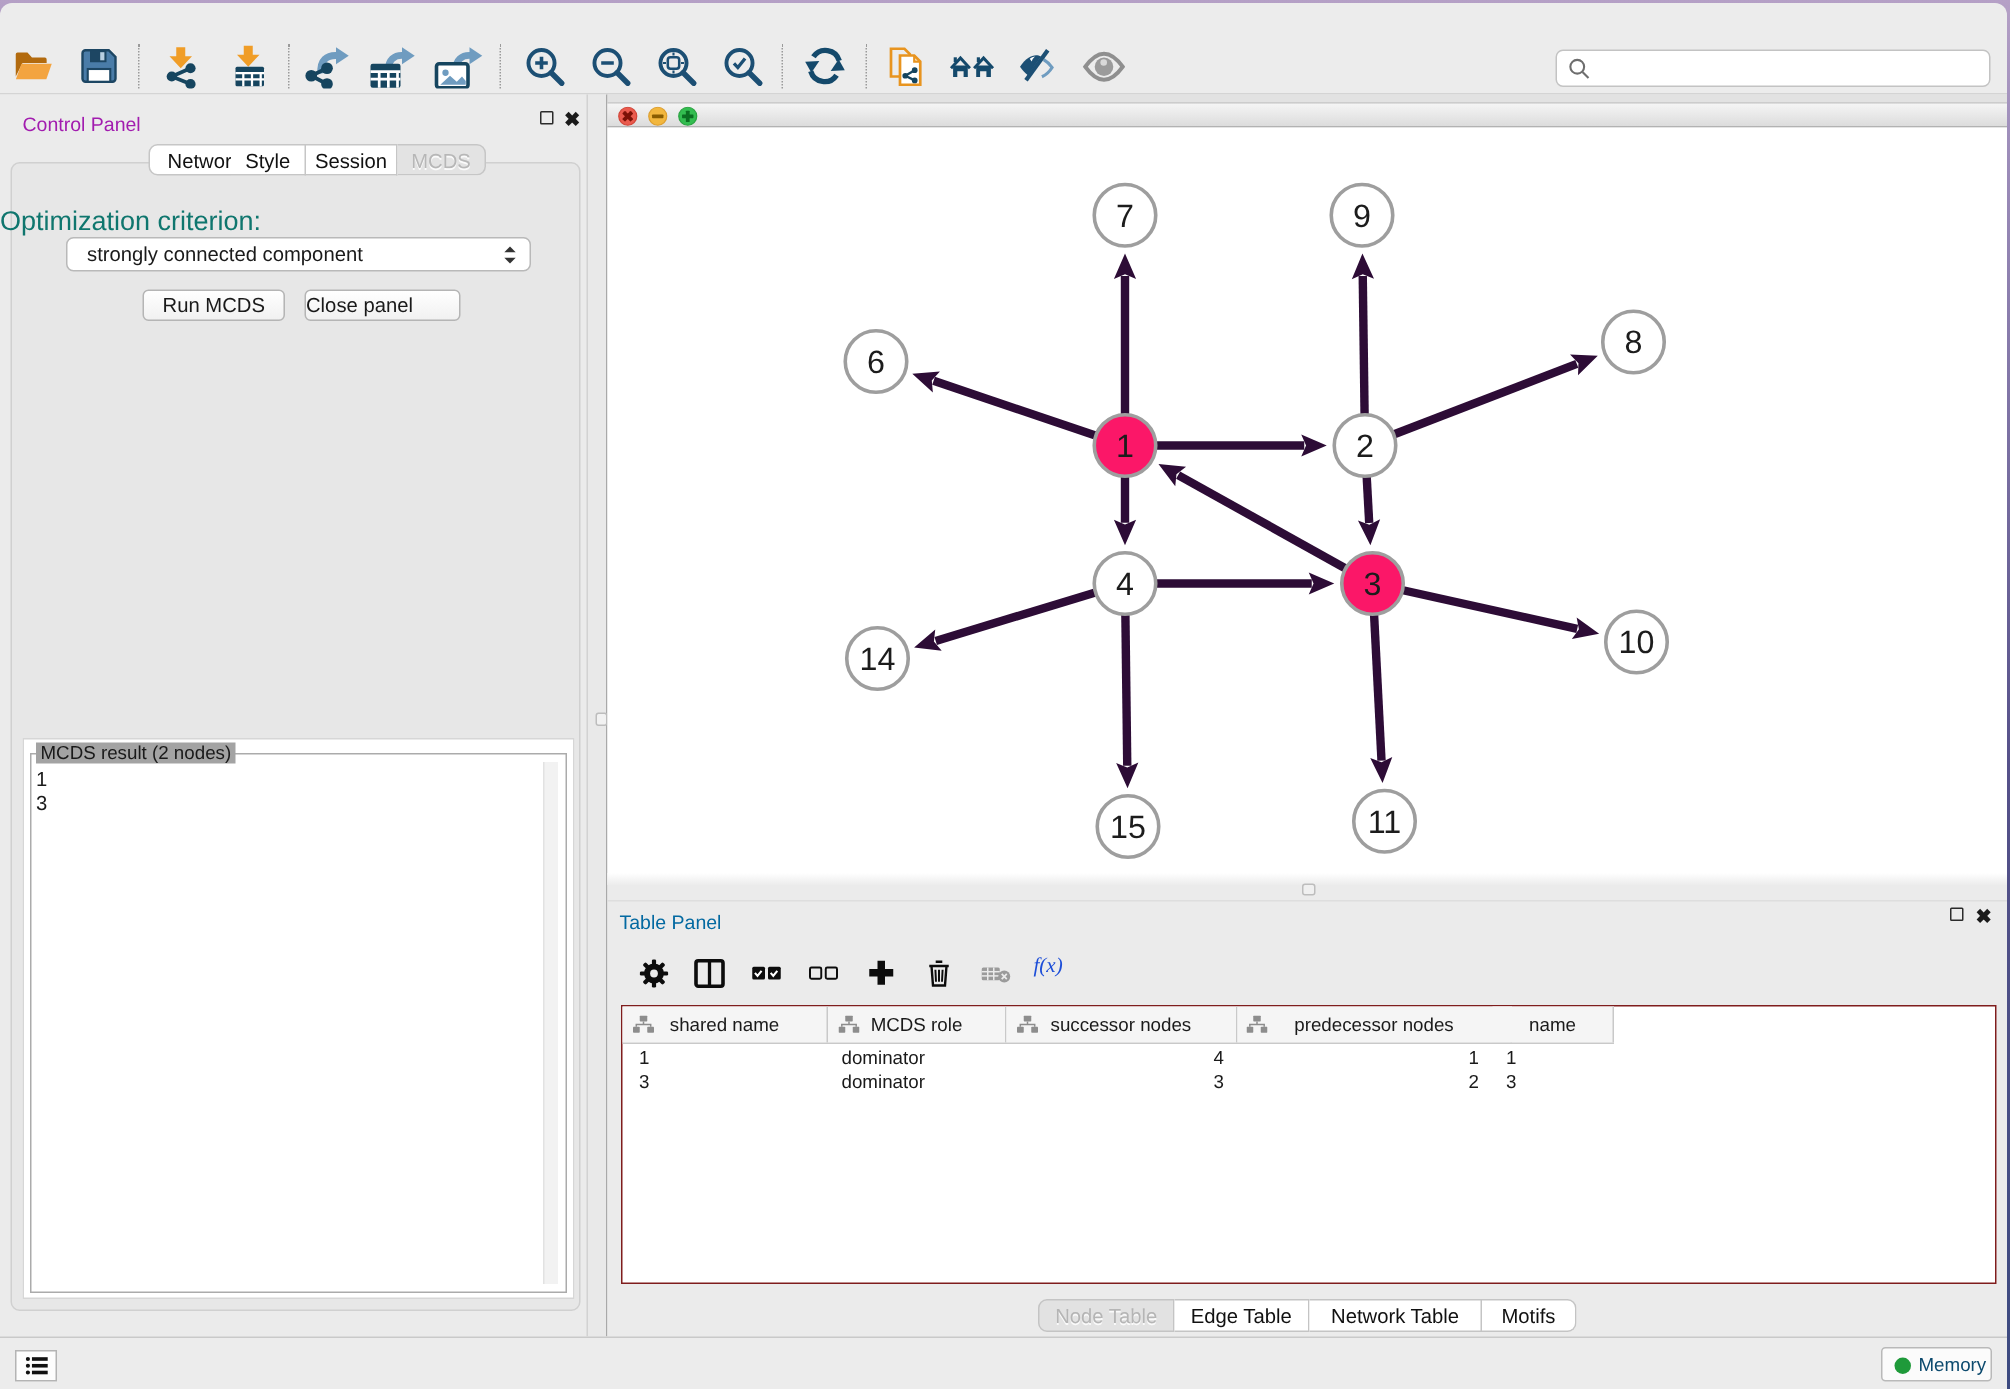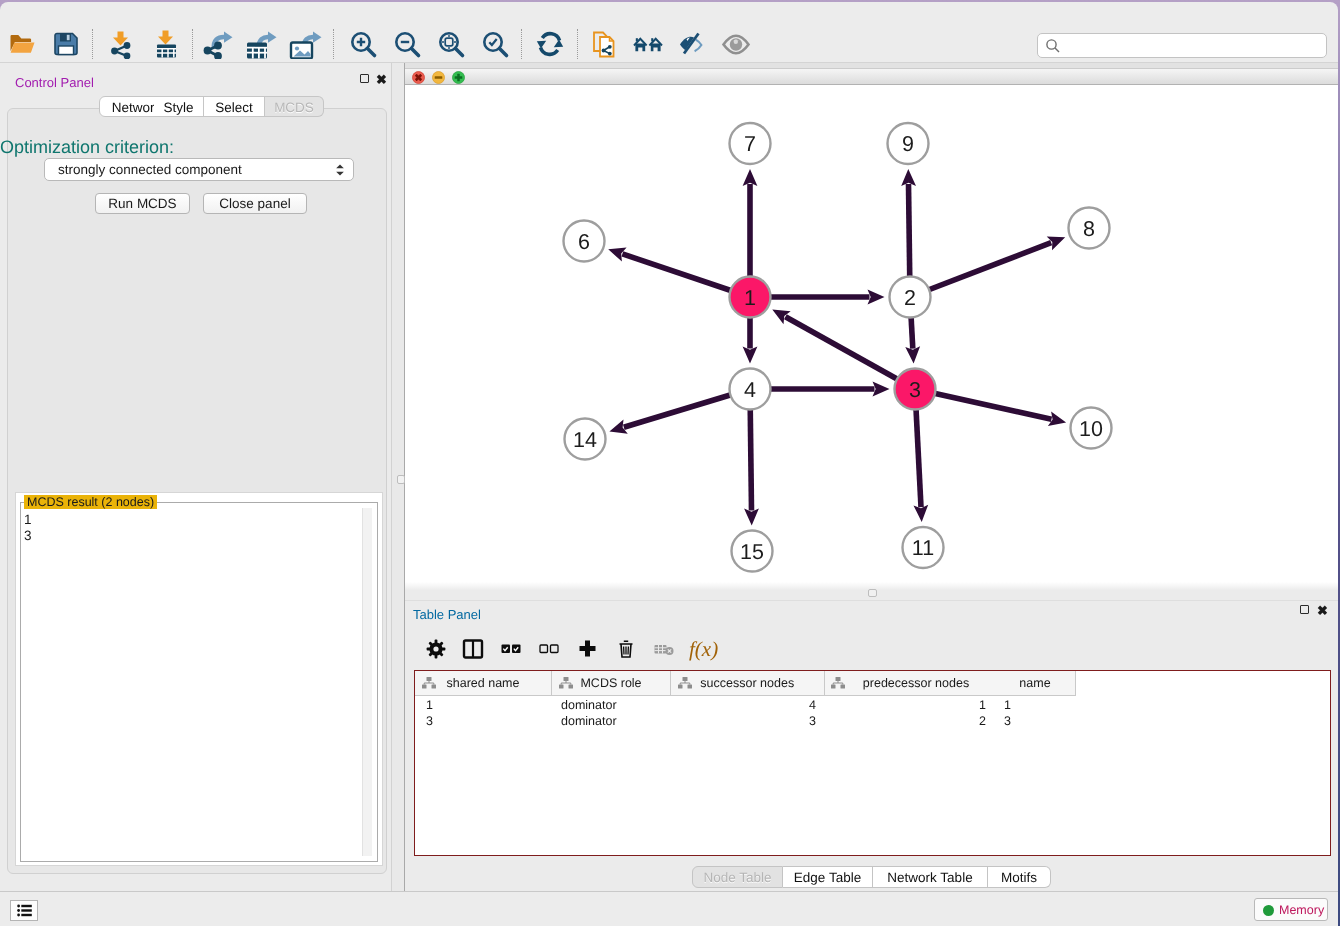--- a/index.html
+++ b/index.html
@@ -175,34 +175,34 @@
         </svg>
       </div>
   </div>
   <div id="cpanel">
     <div id="cpTitle">Control Panel</div>
     <div class="floatIco" style="left:360px;top:11px;"></div>
     <div class="closeIco" style="left:376px;top:9px;">✖</div>
     <div id="cpInner"></div>
     <div class="tab" style="left:79px;width:75px;border-left:1px solid #c6c6c6;border-radius:6px 0 0 6px;margin-left:20px;">Network</div>
     <div class="tab" style="left:154px;width:50px;">Style</div>
-    <div class="tab" style="left:204px;width:61px;">Select</div>
+    <div class="tab" style="left:204px;width:61px;">Session</div>
     <div class="tab" style="left:265px;width:59px;background:#e3e3e3;color:#b7b7b7;text-shadow:0 1px 0 #fbfbfb;border-radius:0 6px 6px 0;">MCDS</div>
     <div style="position:absolute;left:0;top:74px;width:395px;text-align:left;font-size:18px;color:#0f766e;">Optimization criterion:</div>
     <div style="position:absolute;left:44px;top:95px;width:310px;height:23px;background:#fff;border:1px solid #b9b9b9;border-radius:5px;font-size:13.5px;color:#1a1a1a;line-height:22px;padding-left:13px;">strongly connected component
       <svg width="10" height="14" viewBox="0 0 10 14" style="position:absolute;right:8px;top:4px;">
           <path d="M1.2 5.2 L5 1.4 L8.8 5.2 Z" fill="#333"></path>
           <path d="M1.2 8.8 L5 12.6 L8.8 8.8 Z" fill="#333"></path>
         </svg>
     </div>
     <div style="position:absolute;left:95px;top:130px;width:95px;height:21px;background:linear-gradient(#ffffff,#f1f1f1);border:1px solid #b5b5b5;border-radius:4px;font-size:13.5px;color:#1a1a1a;text-align:center;line-height:20px;">Run MCDS</div>
-    <div style="position:absolute;left:203px;top:130px;width:104px;height:21px;background:linear-gradient(#ffffff,#f1f1f1);border:1px solid #b5b5b5;border-radius:4px;font-size:13.5px;color:#1a1a1a;text-align:center;line-height:20px;">Close panel</div>
+    <div style="position:absolute;left:203px;top:130px;width:104px;height:21px;background:linear-gradient(#ffffff,#f1f1f1);border:1px solid #b5b5b5;border-radius:4px;font-size:13.5px;color:#1a1a1a;text-align:left;line-height:20px;">Close panel</div>
     <div style="position:absolute;left:15px;top:429px;width:368px;height:374px;background:#fff;border:1px solid #d6d6d6;">
       <div style="position:absolute;left:4px;top:9px;width:358px;height:360px;border:1px solid #ababab;"></div>
-      <div style="position:absolute;left:8px;top:2px;font-size:12.5px;color:#1a1a1a;background:#eab308;padding:0 3px;">MCDS result (2 nodes)</div>
+      <div style="position:absolute;left:8px;top:2px;font-size:12.5px;color:#1a1a1a;background:#a3a3a3;padding:0 3px;">MCDS result (2 nodes)</div>
       <div style="position:absolute;left:346px;top:15px;width:10px;height:348px;background:#f2f2f2;border-left:1px solid #e2e2e2;"></div>
       <div style="position:absolute;left:8px;top:19px;font-size:13.5px;color:#1a1a1a;line-height:16px;">1<br>3</div>
     </div>
   </div>
   <div id="vsplit">
       <div id="vknob"></div>
     </div>
   <div id="rarea">
     <div id="nwin">
       <div id="ntitle">
@@ -327,21 +327,21 @@
           </g>
           <g stroke="#ebebeb" stroke-width="1">
             <line x1="0.5" y1="5.8" x2="12.5" y2="5.8"></line>
             <line x1="0.5" y1="8.6" x2="12.5" y2="8.6"></line>
             <line x1="4.5" y1="3" x2="4.5" y2="11.5"></line>
             <line x1="8.5" y1="3" x2="8.5" y2="11.5"></line>
           </g>
           <circle cx="15.5" cy="9" r="4" fill="#9b9b9b"></circle>
           <path d="M13.8 7.3 l3.4 3.4 M17.2 7.3 l-3.4 3.4" stroke="#ebebeb" stroke-width="1.2"></path>
         </svg>
-      <div style="position:absolute;left:284px;top:36px;font-family:'Liberation Serif',serif;font-style:italic;font-size:21px;color:#a16207;">f(x)</div>
+      <div style="position:absolute;left:284px;top:36px;font-family:'Liberation Serif',serif;font-style:italic;font-size:14px;color:#1d4ed8;">f(x)</div>
       <div id="ttable">
         <div class="th" style="left:0;width:137px;">shared name</div>
         <div class="th" style="left:137px;width:119px;">MCDS role</div>
         <div class="th" style="left:256px;width:153.5px;">successor nodes</div>
         <div class="th" style="left:410px;width:183px;">predecessor nodes</div>
         <div class="th" style="left:580px;width:81px;">name</div>
         <div style="position:absolute;left:0;top:24px;width:661px;height:0;border-top:1px solid #c9c9c9;"></div>
         <svg class="treeico" width="14" height="12" style="position:absolute;left:7px;top:6px;" viewBox="0 0 14 12">
             <g fill="#8d8d8d">
               <rect x="4.5" y="0" width="5" height="4" rx="0.5"></rect>
@@ -399,16 +399,16 @@
             <circle cx="1.6" cy="6.5" r="1.4"></circle>
             <circle cx="1.6" cy="11" r="1.4"></circle>
             <rect x="4.3" y="0.8" width="10.5" height="2.4"></rect>
             <rect x="4.3" y="5.3" width="10.5" height="2.4"></rect>
             <rect x="4.3" y="9.8" width="10.5" height="2.4"></rect>
           </g>
         </svg>
     </div>
     <div style="position:absolute;left:1254px;top:6px;width:74px;height:23px;background:#fbfbfb;border:1px solid #b9b9b9;border-radius:3px;">
       <div style="position:absolute;left:8px;top:5.5px;width:11px;height:11px;border-radius:50%;background:#1f9a3a;"></div>
-      <div style="position:absolute;left:24px;top:4px;font-size:12.5px;color:#be185d;text-align:right;">Memory</div>
+      <div style="position:absolute;left:24px;top:4px;font-size:12.5px;color:#0c4a6e;text-align:right;">Memory</div>
     </div>
   </div>
 </div>
 
 </body></html>

